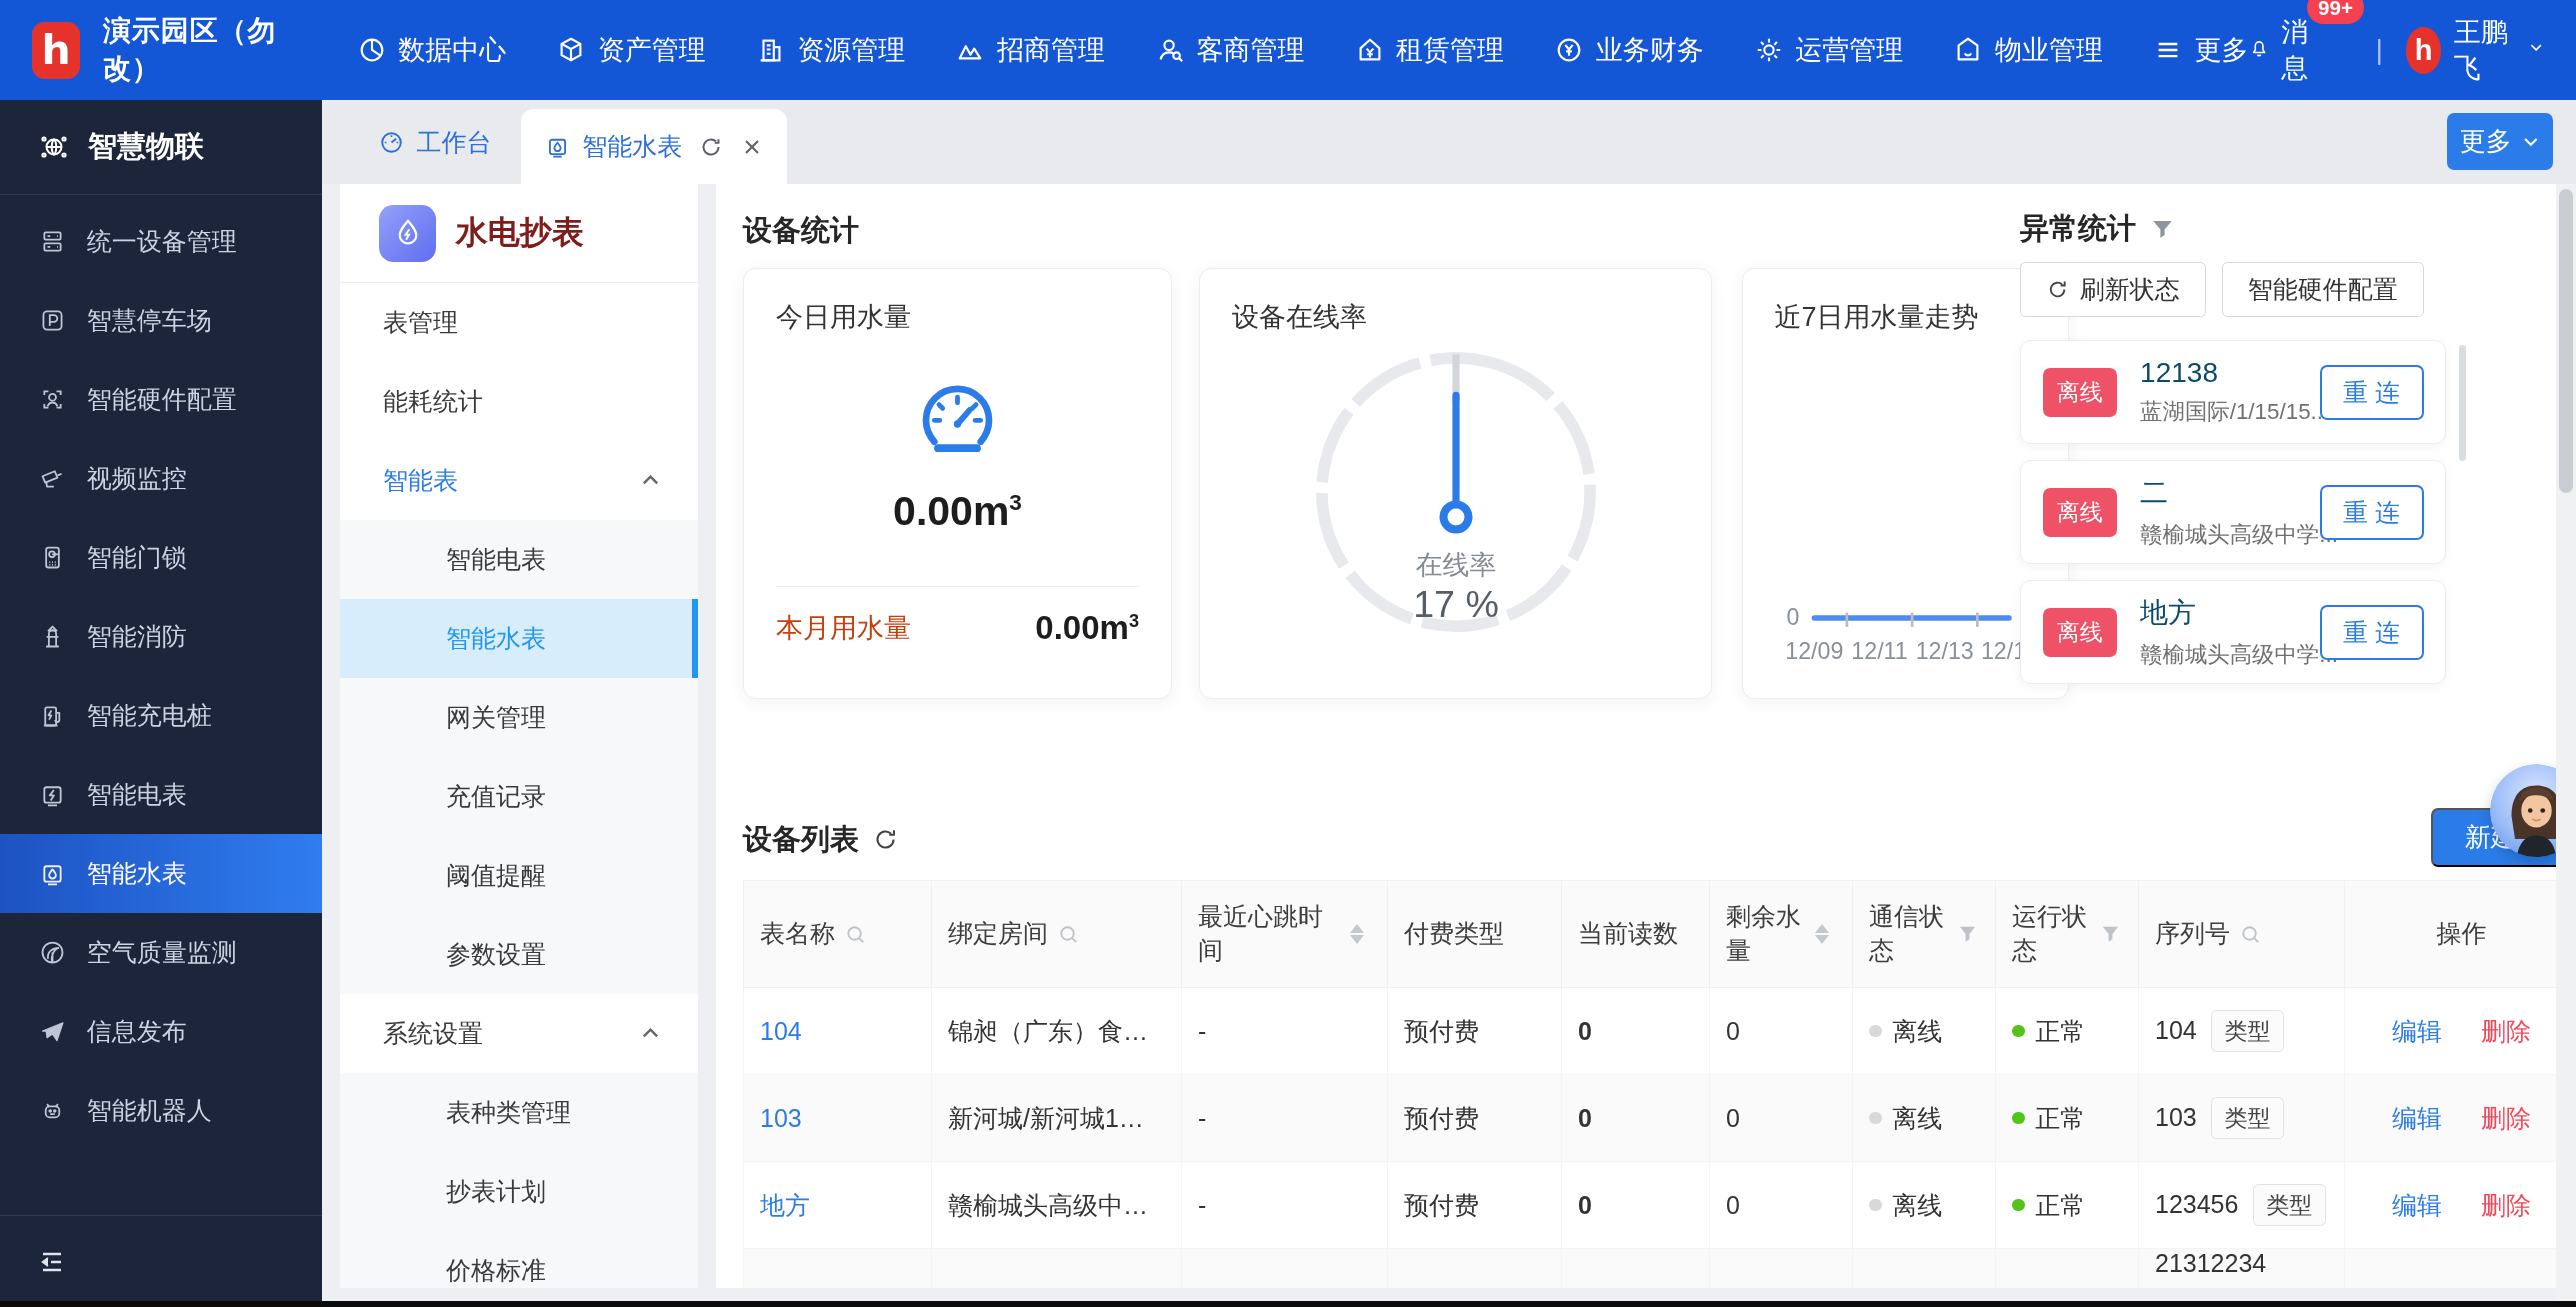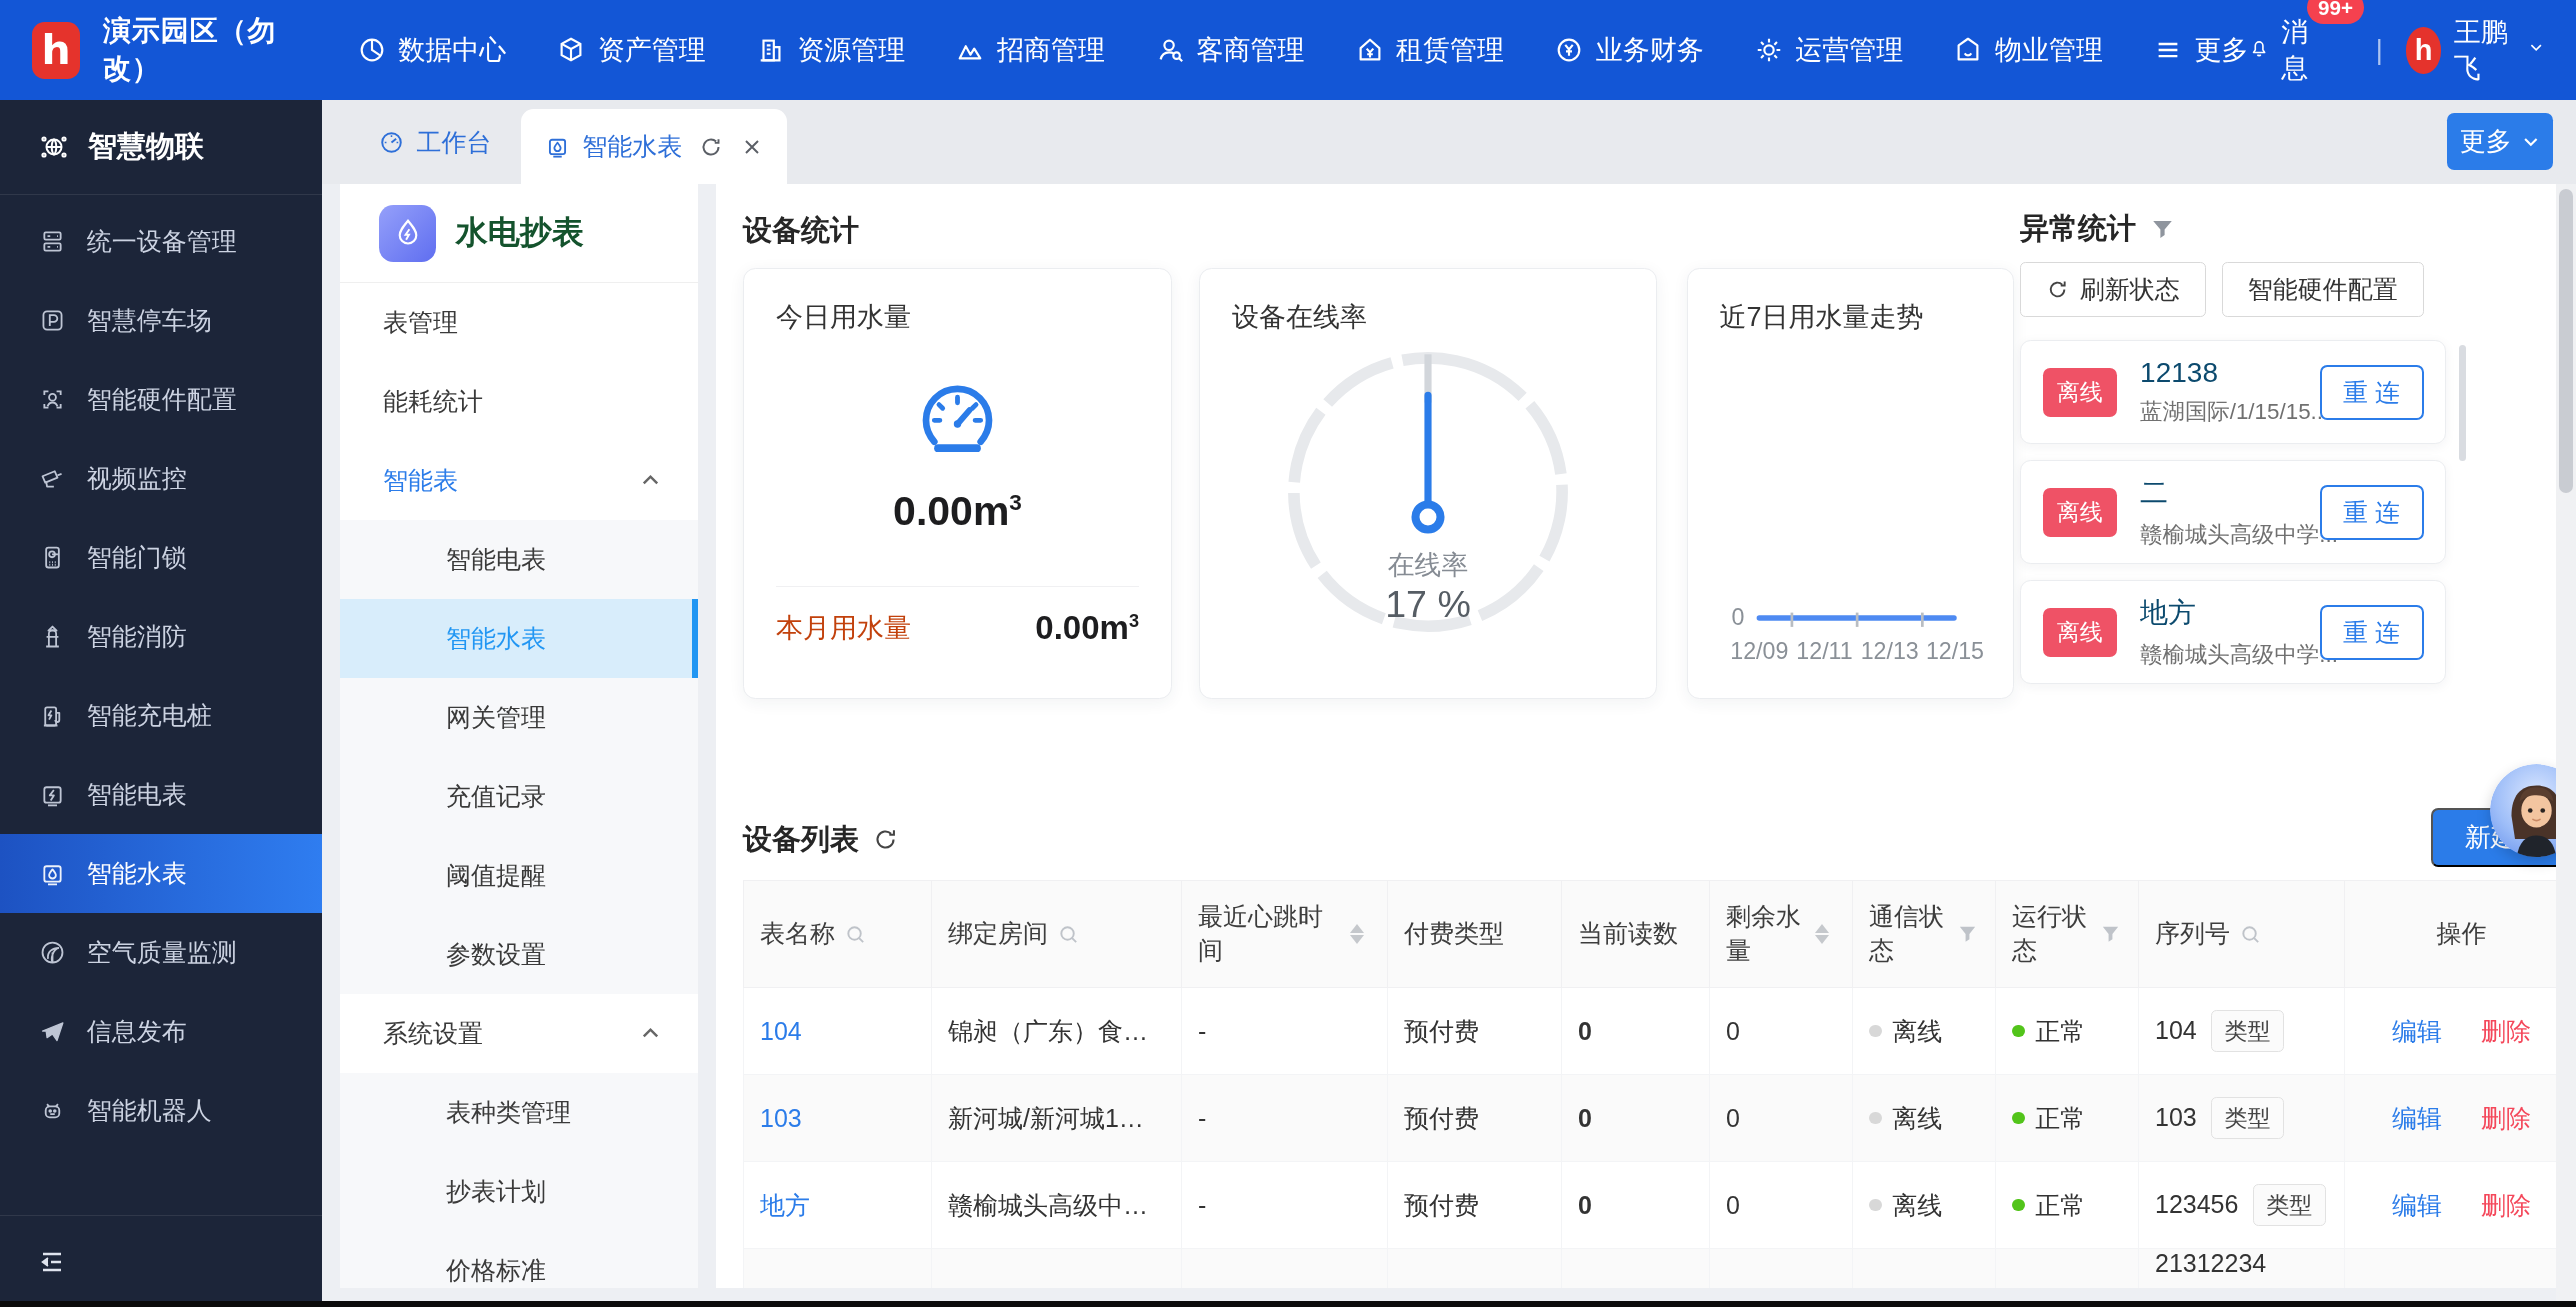--- a/index.html
+++ b/index.html
@@ -53,42 +53,42 @@
   .more-btn .ic{width:19.7px;height:19.7px;}
 
   .content-row{flex:1;display:flex;padding-left:18px;position:relative;}
 
   
   .submenu{width:358px;background:#fff;height:1104px;flex-shrink:0;overflow:hidden;}
   .submenu-head{display:flex;align-items:center;gap:19.7px;height:98px;padding-left:39px;}
   .submenu-head .app-ic{width:57px;height:57px;border-radius:14.3px;background:linear-gradient(135deg,#95a0fa 0%,#5f6ef0 100%);
                         display:flex;align-items:center;justify-content:center;}
   .submenu-head .app-ic svg{width:34px;height:34px;color:#fff;}
-  .submenu-title{font-size:32px;font-weight:700;color:#14532d;}
+  .submenu-title{font-size:32px;font-weight:700;color:#7f1d1d;}
   .submenu-divider{height:0.9px;background:#efefef;margin:0;}
   .sm-item{display:flex;align-items:center;height:79px;padding:0 36px 0 43px;font-size:25px;color:#3a3a3a;cursor:pointer;position:relative;}
   .sm-item.child{padding-left:106px;background:#f7f8fa;}
   .sm-item.parent-open{color:#2b7ce9;}
   .sm-item .chev{margin-left:auto;width:23px;height:23px;color:#666;}
   .sm-item.sel{background:#d8edfb;color:#2196f3;}
   .sm-item.sel::after{content:"";position:absolute;right:0;top:0;bottom:0;width:6.3px;background:#2196f3;}
 
   
   .main-panel{position:relative;flex:1;background:#fff;height:1104px;margin-left:18px;margin-right:19.7px;overflow:hidden;}
   .sec-title{font-size:29px;font-weight:700;color:#262626;display:flex;align-items:center;gap:12.5px;}
   .sec-title .ic{width:27px;height:27px;color:#8f959e;}
   .sec-title .ic.dark{color:#444;}
 
   .stats-section{position:absolute;left:27px;top:27px;width:1270px;}
   .cards-row{position:absolute;left:0;top:59px;display:flex;}
   .card{background:#fff;border:0.9px solid #ebedf0;border-radius:12.5px;box-shadow:0 3.6px 16px rgba(31,45,61,.06);
         height:431px;padding:30px 32px;display:flex;flex-direction:column;}
   .card h4{margin:0;font-size:27px;font-weight:500;color:#333;}
   .card.c1{width:429px;}
-  .card.c2{width:458px;margin-left:27px;}
+  .card.c2{width:513px;margin-left:27px;}
   .card.c3{width:327px;margin-left:29.5px;}
   .c1 .meter-ic{margin:39px auto 0;width:89px;height:89px;color:#2b7ce9;}
   .c1 .big-val{margin-top:25px;text-align:center;font-size:41px;font-weight:700;color:#1d1d1f;}
   .big-val sup,.mon-val sup{font-size:.55em;}
   .c1 .bottom{margin-top:auto;border-top:0.9px solid #f0f0f2;height:82px;display:flex;align-items:center;justify-content:space-between;}
   .c1 .bottom .lbl{font-size:27px;color:#c2410c;}
   .c1 .bottom .mon-val{font-size:33px;font-weight:700;color:#1d1d1f;}
   .c2 .gauge{margin:5.4px auto 0;}
   .c3 .trend{margin-top:auto;}
 

